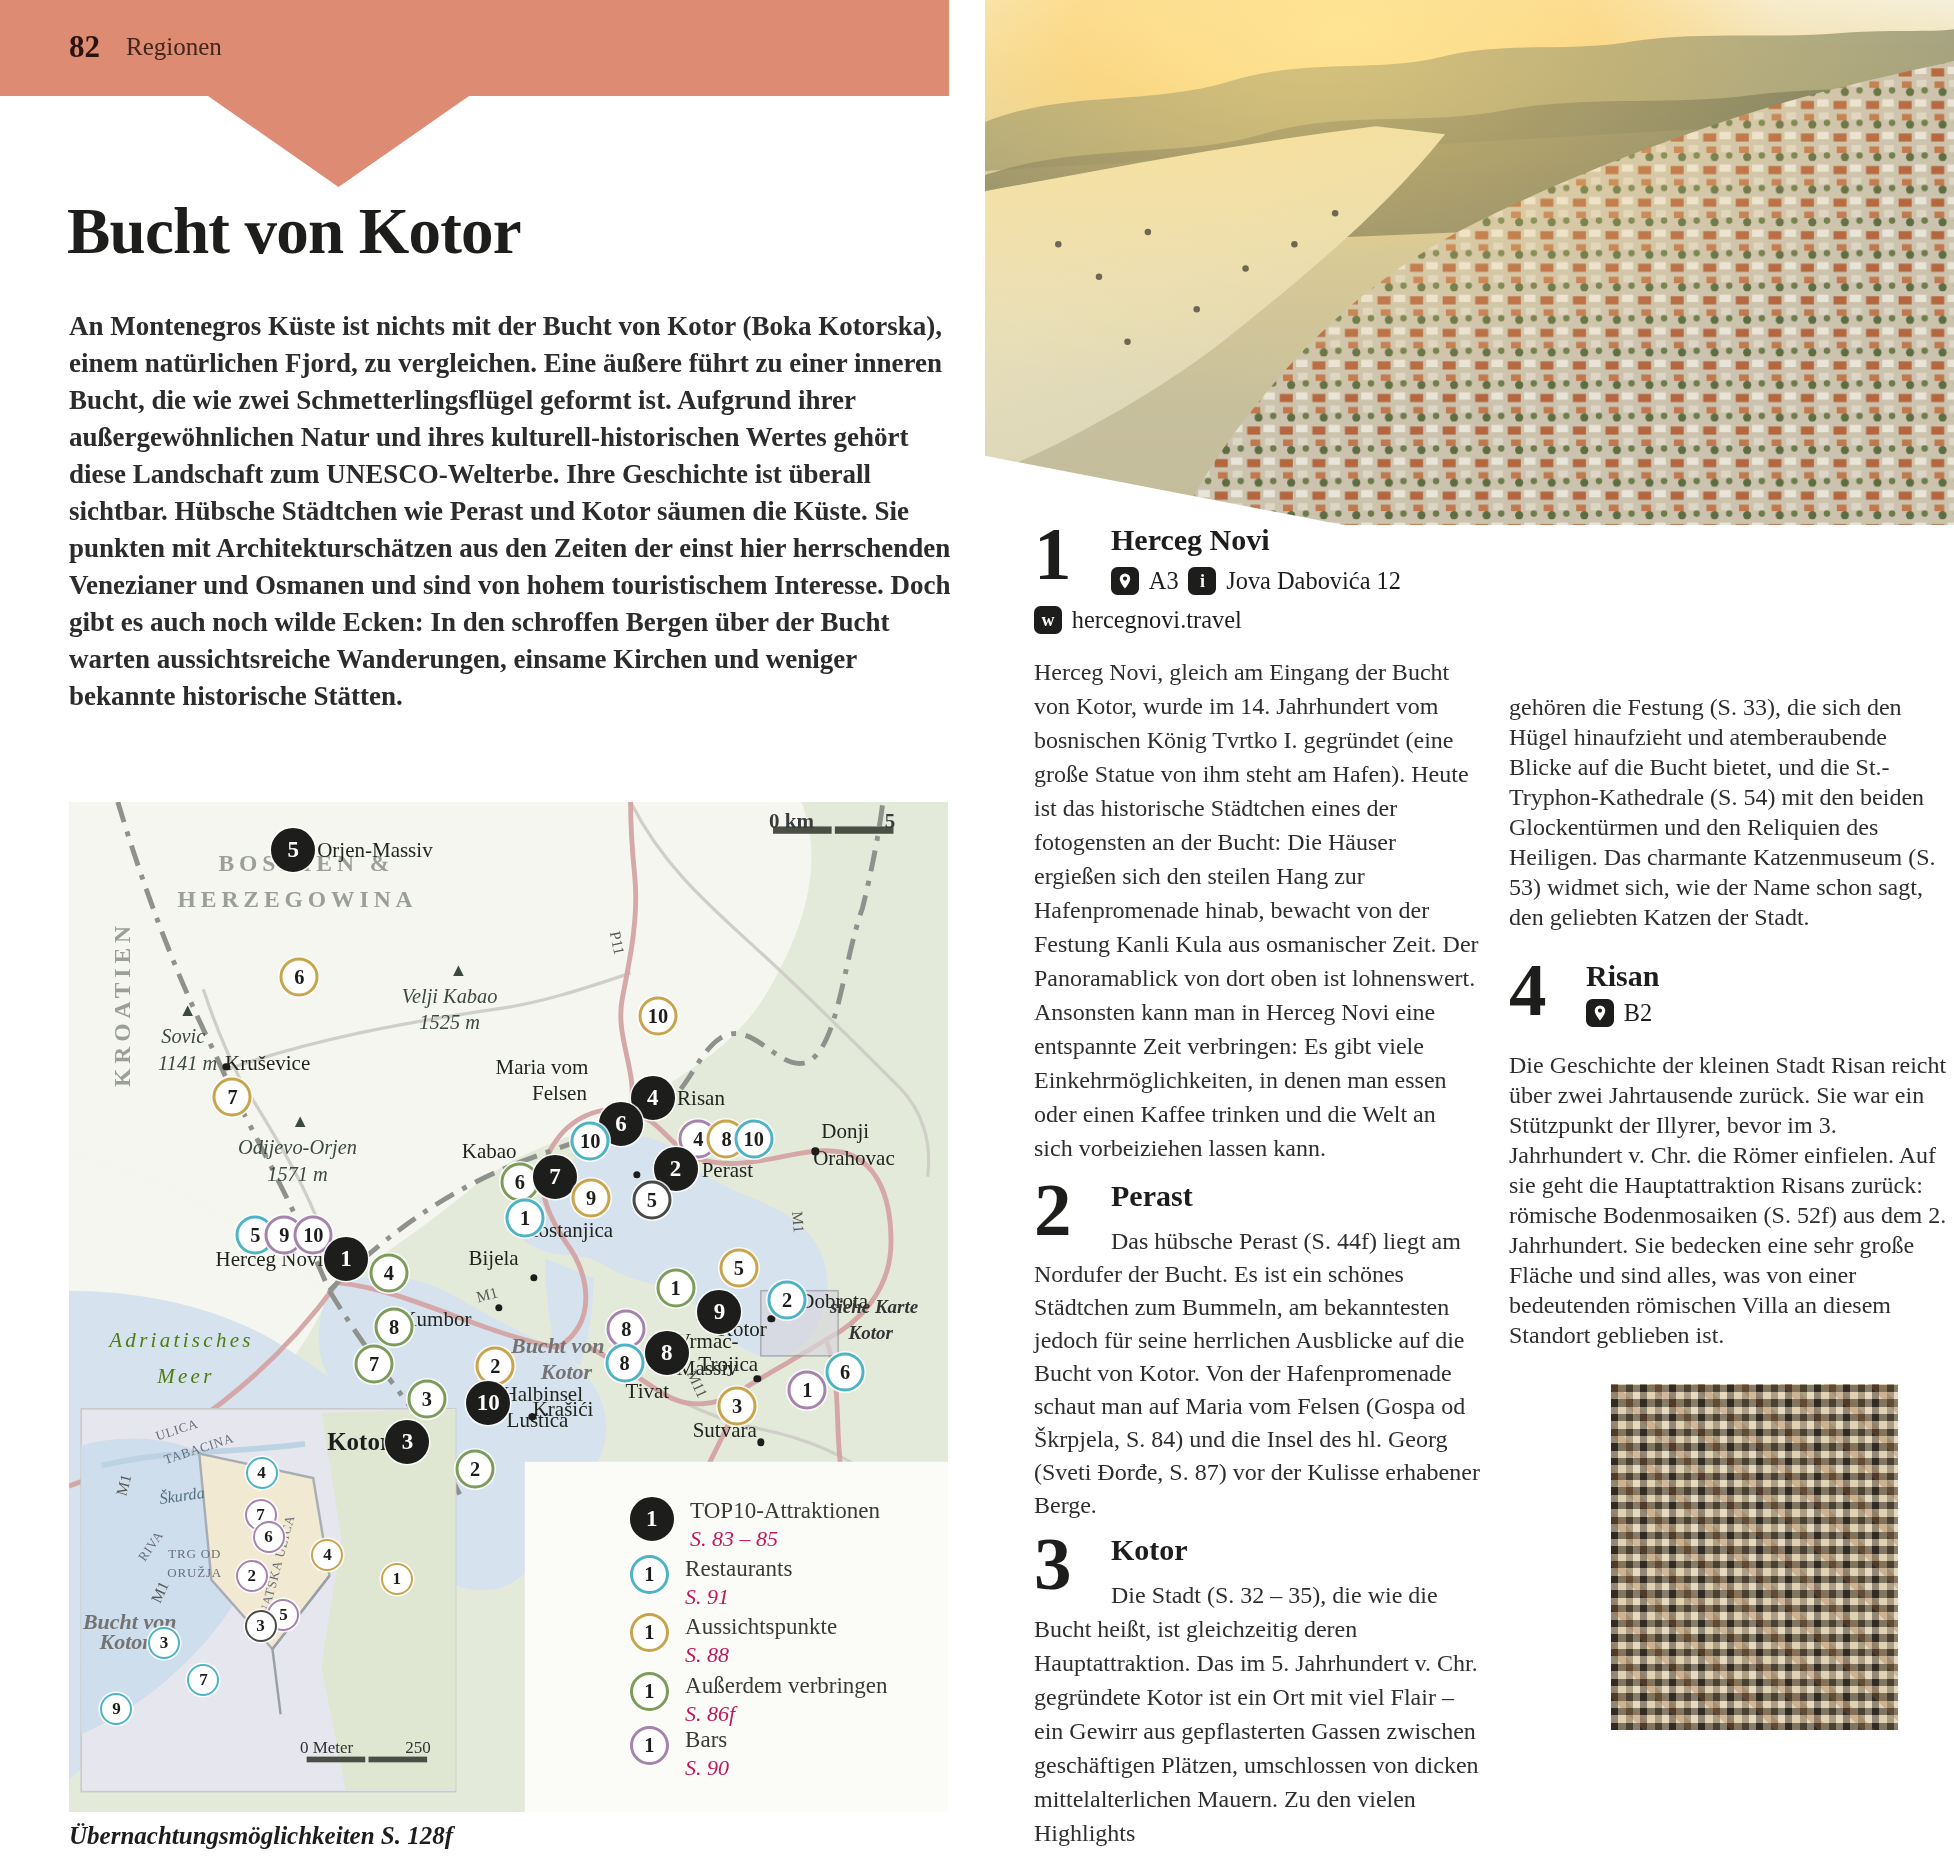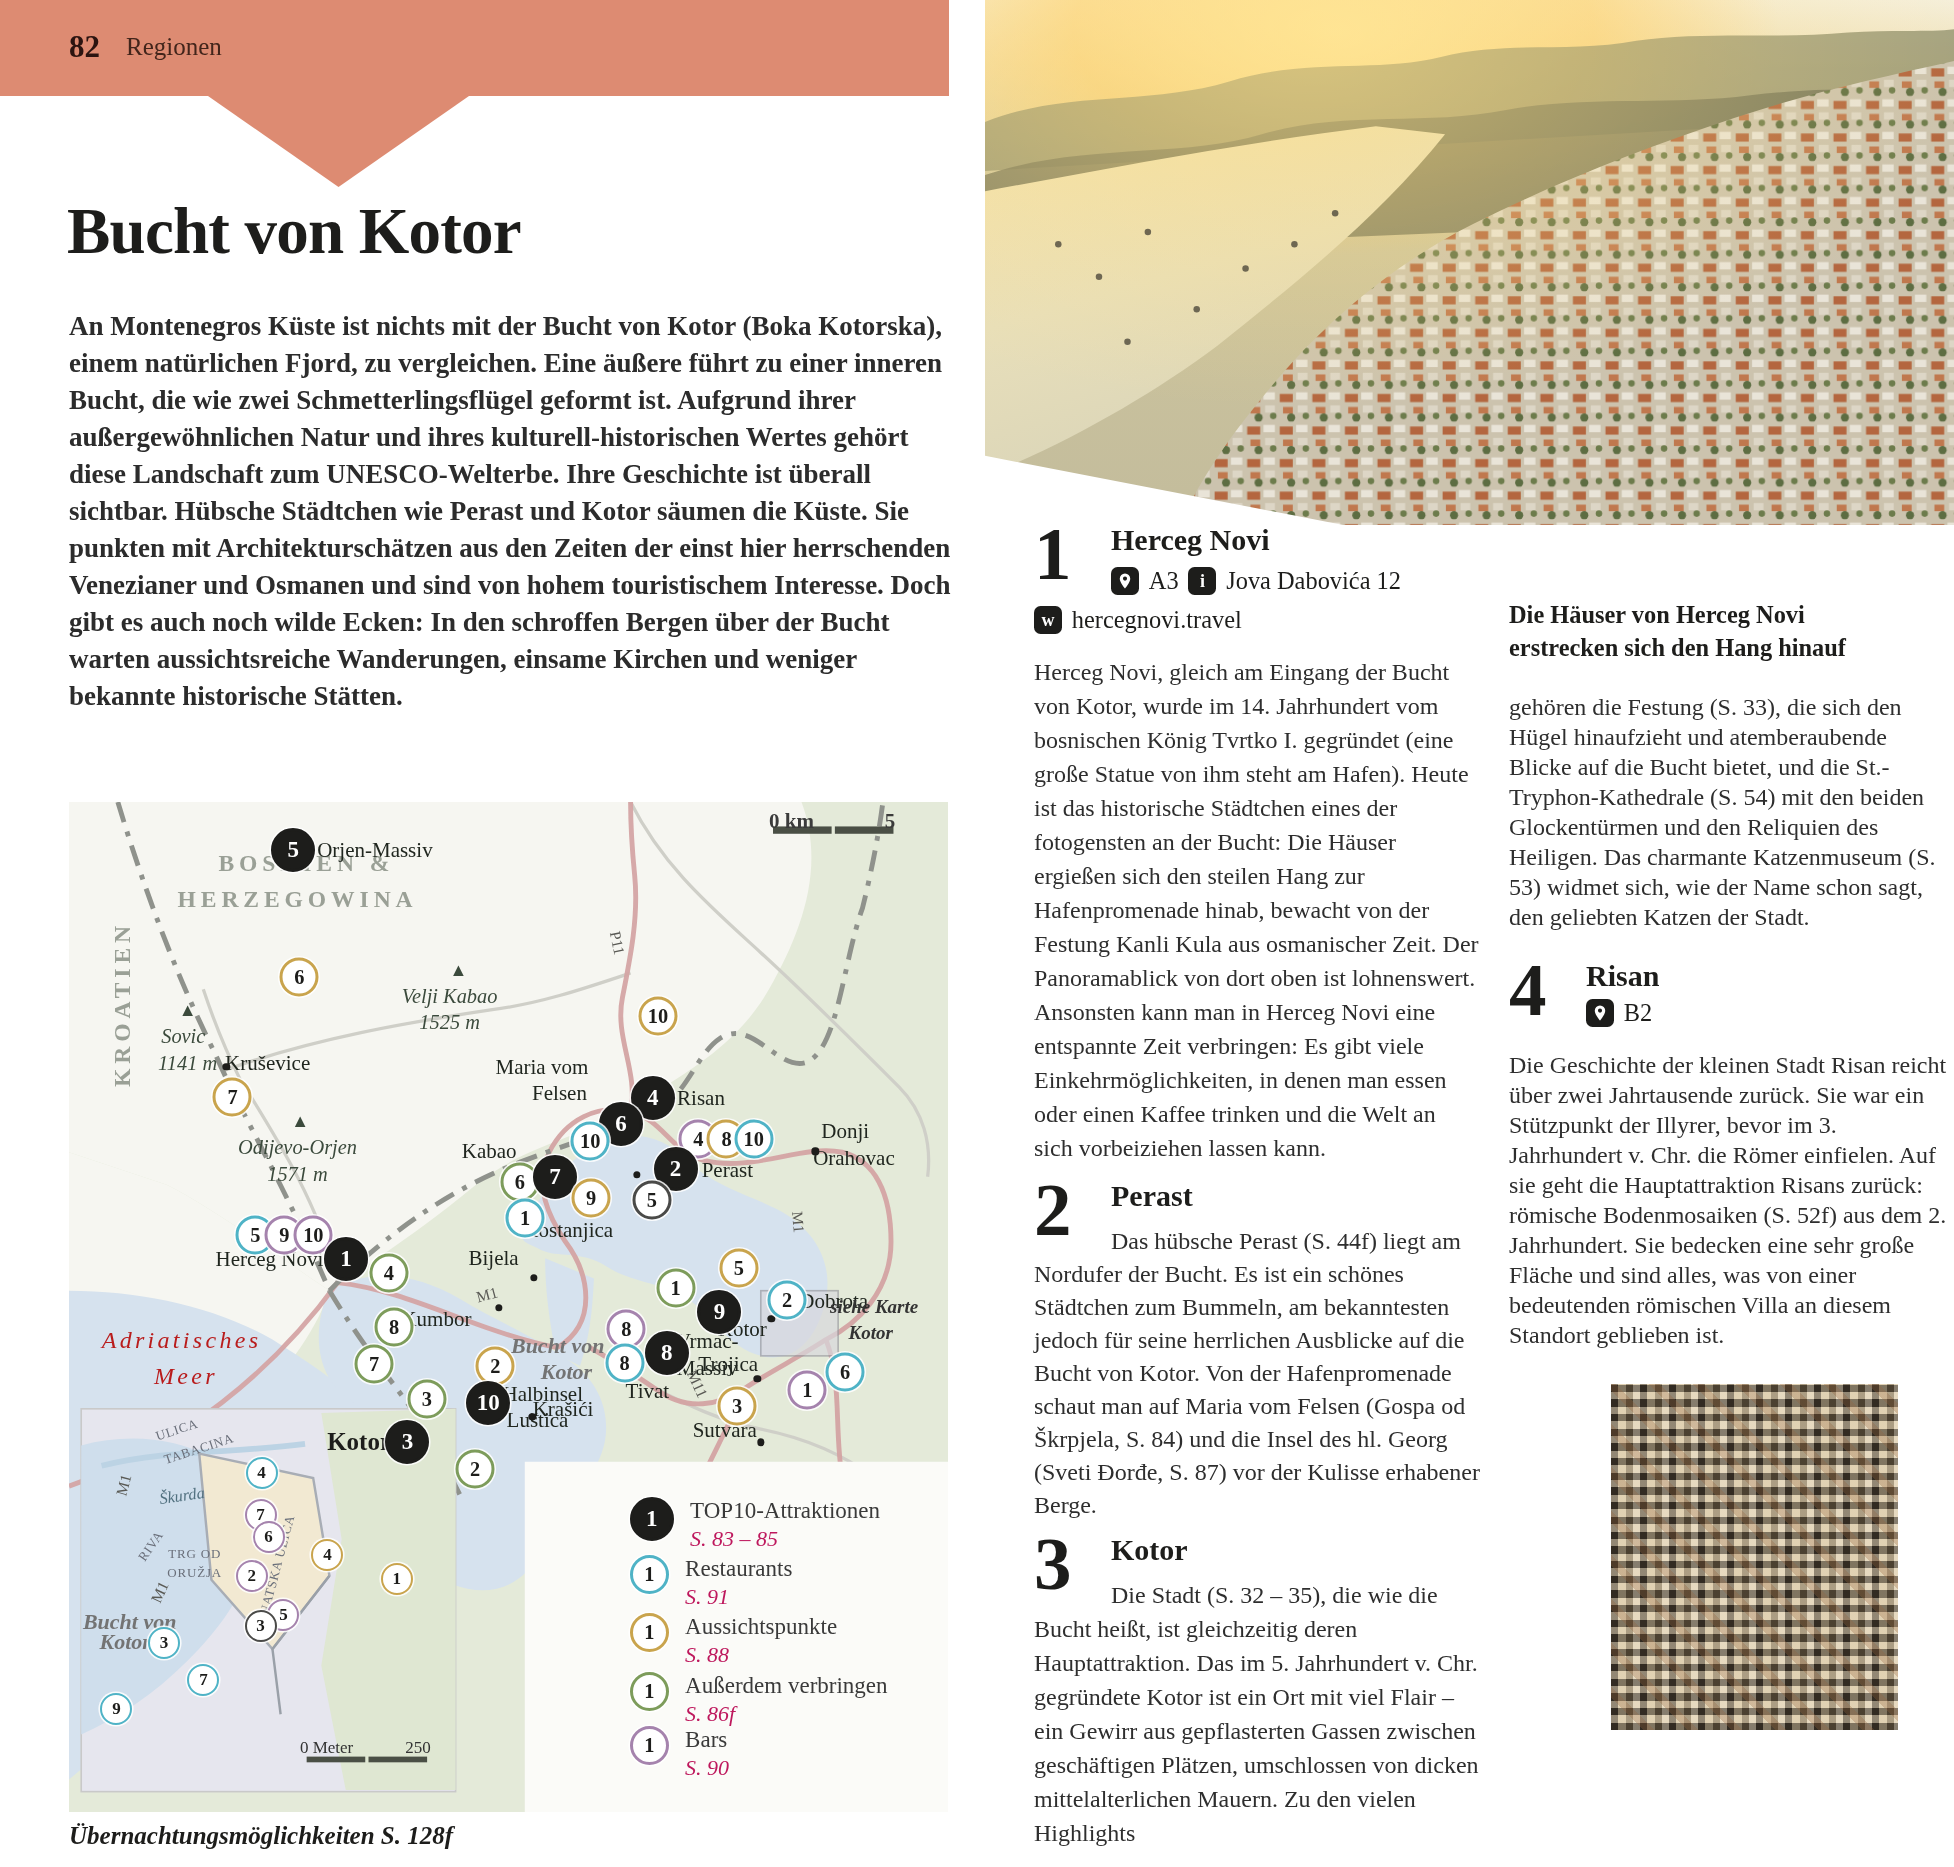--- a/index.html
+++ b/index.html
@@ -14,21 +14,21 @@
   
   .title{position:absolute;left:67px;top:194px;font-size:65px;font-weight:800;letter-spacing:-0.8px;color:#1d1d1b;}
   .intro{position:absolute;left:69px;top:308px;width:889px;font-size:27px;font-weight:bold;
          line-height:37px;color:#2c2c2c;}
   
   .map{position:absolute;left:69px;top:802px;width:879px;height:1010px;}
   .map svg.bg{position:absolute;left:0;top:0;width:100%;height:100%;}
   .overlay{position:absolute;left:0;top:0;width:100%;height:100%;}
   .lbl{position:absolute;transform:translate(-50%,-50%);white-space:nowrap;}
   .region{font-size:23.6px;font-weight:bold;color:#9aa096;letter-spacing:4.9px;}
-  .sea{font-size:24px;font-style:italic;color:#b91c1c;letter-spacing:3.3px;}
+  .sea{font-size:21px;font-style:italic;color:#4d7c0f;letter-spacing:3.3px;}
   .seaS{font-size:22px;font-style:italic;font-weight:bold;color:#737373;}
   .peak{font-size:20.4px;font-style:italic;color:#3b4a3c;}
   .tri{font-size:18px;color:#3b4a3c;}
   .town{font-size:21px;color:#20261f;}
   .road{font-size:15.5px;color:#5a5a55;}
   .street{font-size:13px;color:#6a6f7a;letter-spacing:0.8px;}
   .river{font-size:16.3px;font-style:italic;color:#51707f;}
   .ref{font-size:19px;font-style:italic;font-weight:bold;color:#333;}
   .insetTitle{font-size:25px;font-weight:bold;color:#1d1d1b;}
   .scale{font-size:17px;color:#333;}
@@ -358,24 +358,20 @@
     <div class="body ind" style="top:1225px;line-height:33px;">Das hübsche Perast (S. 44f) liegt am Nordufer der Bucht. Es ist ein schönes Städtchen zum Bummeln, am bekanntesten jedoch für seine herrlichen Ausblicke auf die Bucht von Kotor. Von der Hafenpromenade schaut man auf Maria vom Felsen (Gospa od Škrpjela, S. 84) und die Insel des hl. Georg (Sveti Đorđe, S. 87) vor der Kulisse erhabener Berge.</div>
 
     <div class="entry" style="top:1531px;height:49px;">
       <div class="num">3</div>
       <div class="name">Kotor</div>
     </div>
     <div class="body ind" style="top:1578px;line-height:34px;">Die Stadt (S. 32 – 35), die wie die Bucht heißt, ist gleichzeitig deren Hauptattraktion. Das im 5. Jahrhundert v. Chr. gegründete Kotor ist ein Ort mit viel Flair – ein Gewirr aus gepflasterten Gassen zwischen geschäftigen Plätzen, umschlossen von dicken mittelalterlichen Mauern. Zu den vielen Highlights</div>
   </div>
 
   <div class="col3">
-    <div class="bold-cap" style="position:absolute;top:598px;">
-      <div>Die Häuser von Herceg Novi</div>
-      <div>erstrecken sich den Hang hinauf</div>
-    </div>
     <div class="cont" style="top:692px;">gehören die Festung (S. 33), die sich den Hügel hinaufzieht und atemberaubende Blicke auf die Bucht bietet, und die St.-Tryphon-Kathedrale (S. 54) mit den beiden Glockentürmen und den Reliquien des Heiligen. Das charmante Katzenmuseum (S. 53) widmet sich, wie der Name schon sagt, den geliebten Katzen der Stadt.</div>
 
     <div class="entry" style="top:957px;height:90px;">
       <div class="num">4</div>
       <div class="name">Risan</div>
       <div class="meta" style="left:77px;top:42px;">
         <span class="ico">
             <svg viewBox="0 0 24 24">
               <path d="M12 2a7 7 0 0 0-7 7c0 5 7 13 7 13s7-8 7-13a7 7 0 0 0-7-7zm0 9.5A2.5 2.5 0 1 1 12 6a2.5 2.5 0 0 1 0 5.5z" fill="#fff"></path>
             </svg>

